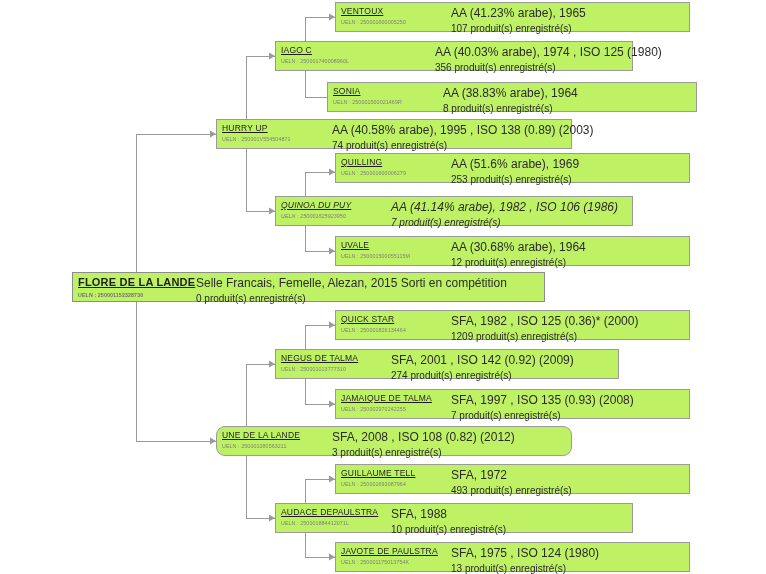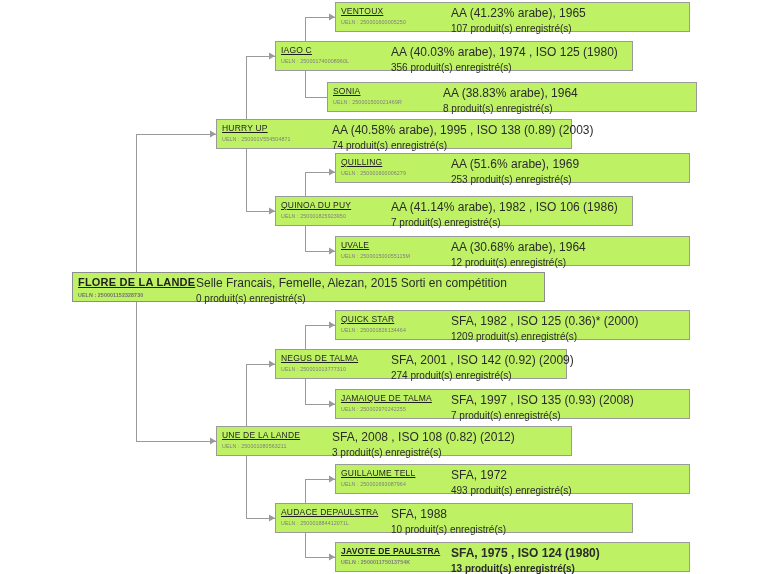--- a/index.html
+++ b/index.html
@@ -115,21 +115,21 @@
     <div class="left">
       <div class="name">VENTOUX</div>
       <div class="uelnline">UELN : 250001600005250</div>
     </div>
     <div class="right">
       <div class="info">AA (41.23% arabe), 1965</div>
       <div class="prod">107 produit(s) enregistré(s)</div>
     </div>
   </div>
 
-  <div class="node" style="left:275px;top:41px;width:358px;height:30px;">
+  <div class="node" style="left:275px;top:41px;width:358px;height:30px;gap:44px;">
     <div class="left">
       <div class="name">IAGO C</div>
       <div class="uelnline">UELN : 250001740008960L</div>
     </div>
     <div class="right">
       <div class="info">AA (40.03% arabe), 1974 , ISO 125 (1980)</div>
       <div class="prod">356 produit(s) enregistré(s)</div>
     </div>
   </div>
 
@@ -159,21 +159,21 @@
     <div class="left">
       <div class="name">QUILLING</div>
       <div class="uelnline">UELN : 250001600006279</div>
     </div>
     <div class="right">
       <div class="info">AA (51.6% arabe), 1969</div>
       <div class="prod">253 produit(s) enregistré(s)</div>
     </div>
   </div>
 
-  <div class="node" style="left:275px;top:196px;width:358px;height:30px;">
+  <div class="node" style="left:275px;top:196px;width:358px;height:30px;font-style:italic;">
     <div class="left">
       <div class="name">QUINOA DU PUY</div>
       <div class="uelnline">UELN : 250001825923950</div>
     </div>
     <div class="right">
       <div class="info">AA (41.14% arabe), 1982 , ISO 106 (1986)</div>
       <div class="prod">7 produit(s) enregistré(s)</div>
     </div>
   </div>
 
@@ -203,21 +203,21 @@
     <div class="left">
       <div class="name">QUICK STAR</div>
       <div class="uelnline">UELN : 250001826134464</div>
     </div>
     <div class="right">
       <div class="info">SFA, 1982 , ISO 125 (0.36)* (2000)</div>
       <div class="prod">1209 produit(s) enregistré(s)</div>
     </div>
   </div>
 
-  <div class="node" style="left:275px;top:349px;width:292px;height:30px;">
+  <div class="node" style="left:275px;top:349px;width:344px;height:30px;">
     <div class="left">
       <div class="name">NEGUS DE TALMA</div>
       <div class="uelnline">UELN : 250001013777310</div>
     </div>
     <div class="right">
       <div class="info">SFA, 2001 , ISO 142 (0.92) (2009)</div>
       <div class="prod">274 produit(s) enregistré(s)</div>
     </div>
   </div>
 
@@ -225,21 +225,21 @@
     <div class="left">
       <div class="name">JAMAIQUE DE TALMA</div>
       <div class="uelnline">UELN : 250002970242255</div>
     </div>
     <div class="right">
       <div class="info">SFA, 1997 , ISO 135 (0.93) (2008)</div>
       <div class="prod">7 produit(s) enregistré(s)</div>
     </div>
   </div>
 
-  <div class="node" style="left:216px;top:426px;width:356px;height:30px;">
+  <div class="node" style="left:216px;top:426px;width:356px;height:30px;border-radius:9px;">
     <div class="left">
       <div class="name">UNE DE LA LANDE</div>
       <div class="uelnline">UELN : 250001080563211</div>
     </div>
     <div class="right">
       <div class="info">SFA, 2008 , ISO 108 (0.82) (2012)</div>
       <div class="prod">3 produit(s) enregistré(s)</div>
     </div>
   </div>
 
@@ -258,21 +258,21 @@
     <div class="left">
       <div class="name">AUDACE DEPAULSTRA</div>
       <div class="uelnline">UELN : 250001884412071L</div>
     </div>
     <div class="right">
       <div class="info">SFA, 1988</div>
       <div class="prod">10 produit(s) enregistré(s)</div>
     </div>
   </div>
 
-  <div class="node" style="left:335px;top:542px;width:355px;height:30px;font-weight:bold;">
+  <div class="node" style="left:335px;top:542px;width:355px;height:30px;">
     <div class="left">
       <div class="name">JAVOTE DE PAULSTRA</div>
       <div class="uelnline">UELN : 250001175013754K</div>
     </div>
     <div class="right">
       <div class="info">SFA, 1975 , ISO 124 (1980)</div>
       <div class="prod">13 produit(s) enregistré(s)</div>
     </div>
   </div>
 

